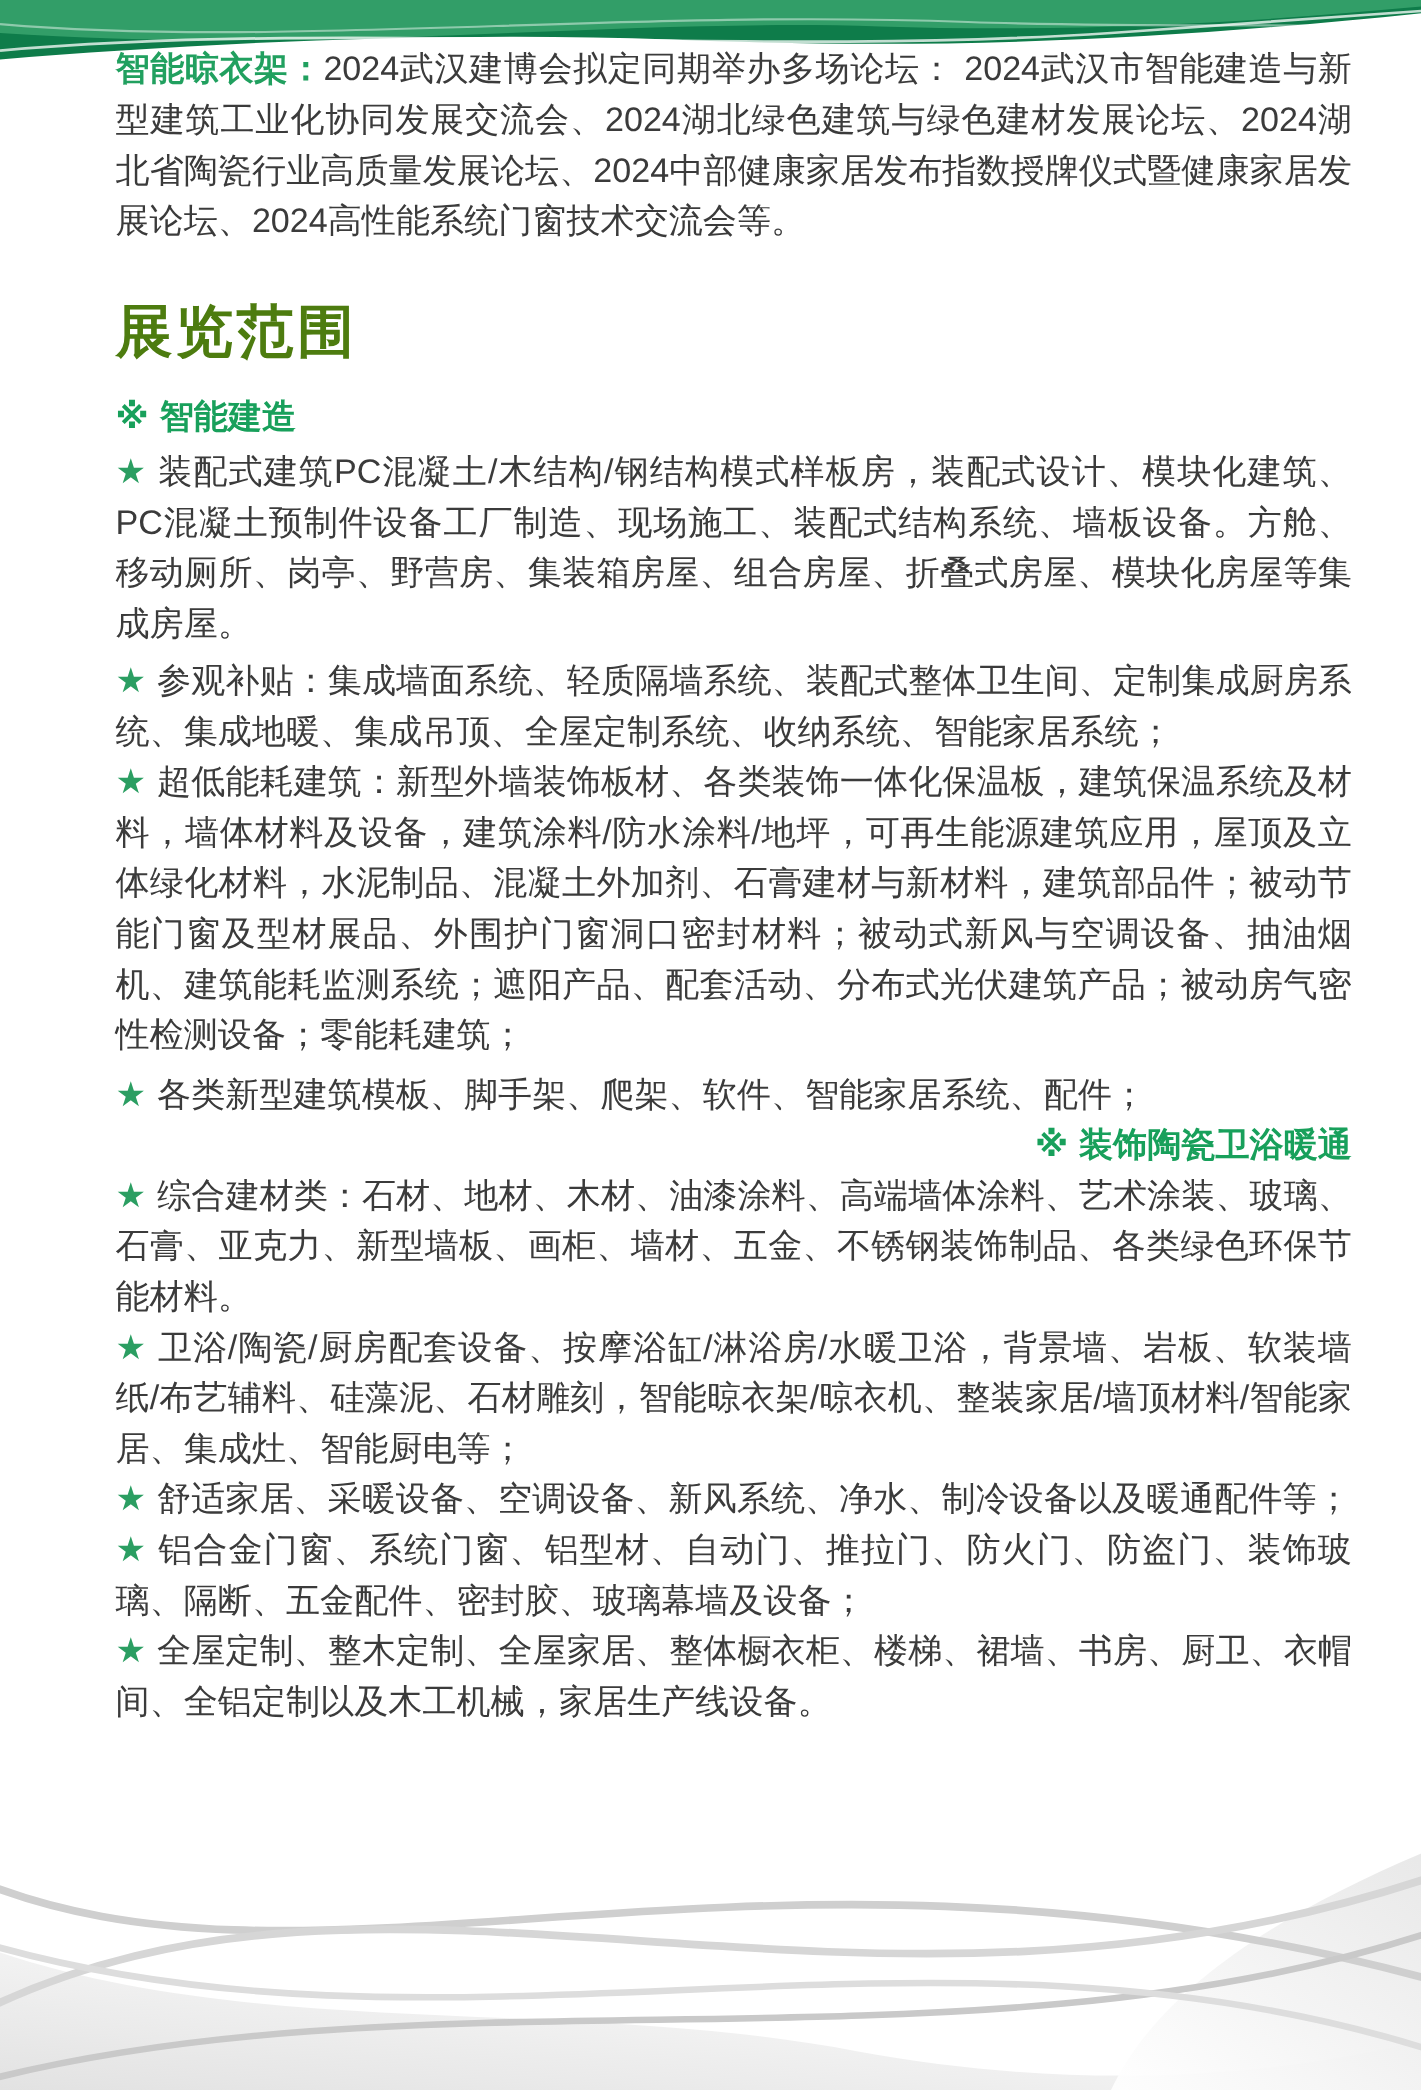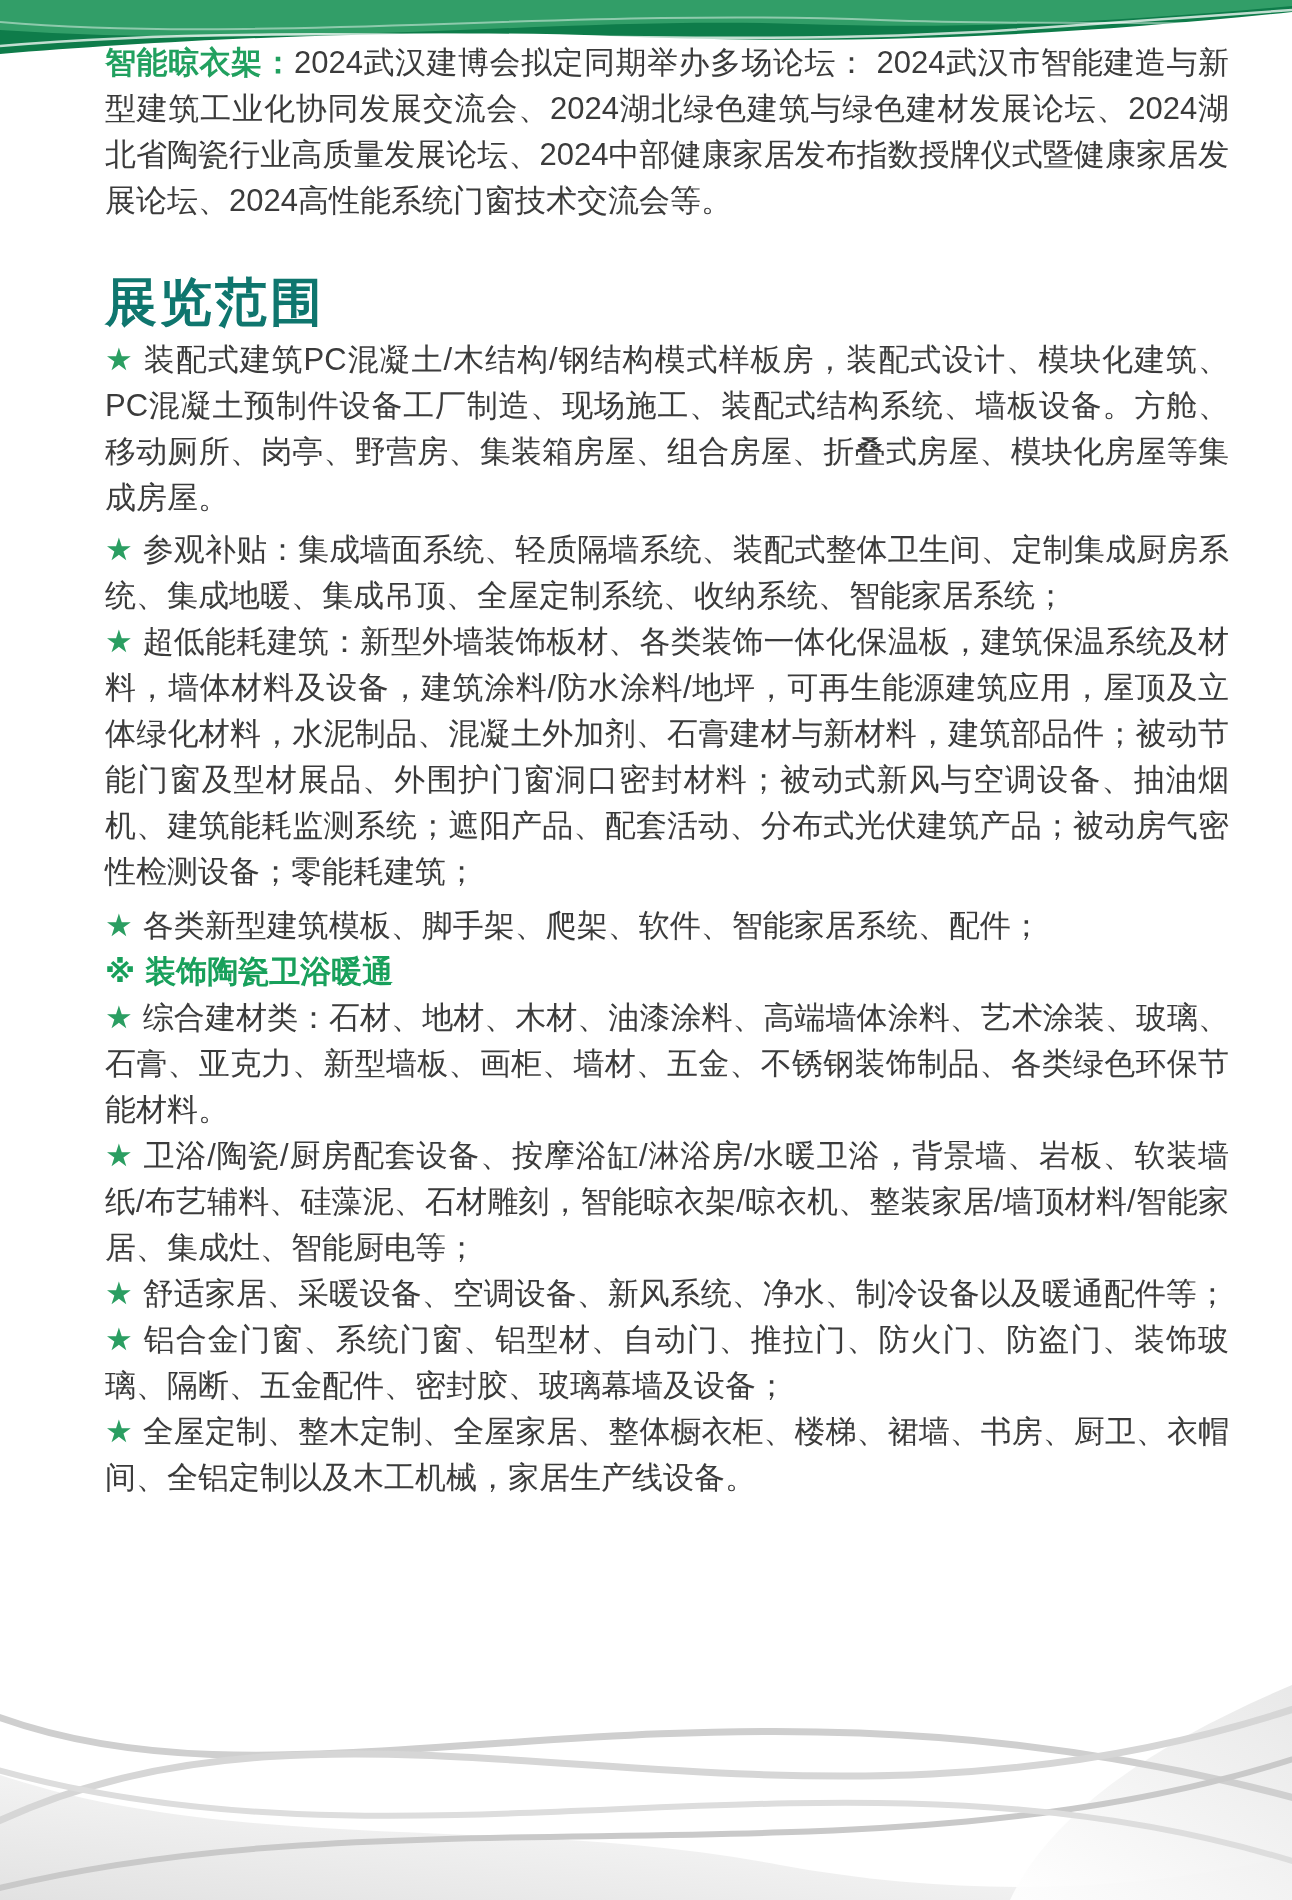--- a/index.html
+++ b/index.html
@@ -21,29 +21,29 @@
     text-align:justify;
     color:#3b3b3b;
     margin:0;
   }
   .para-label { color:#21a05f; font-weight:bold; }
   .p1 { margin-top:126px; }
   .p2 { margin-top:40px; }
   .section-title {
     margin-top:47px;
     font-size:52px; line-height:62px;
-    color:#0f766e; font-weight:bold; letter-spacing:3px;
+    color:#4d7c0f; font-weight:bold; letter-spacing:3px;
   }
   .sec-head {
     margin-top:23px;
     font-size:31px; line-height:46px;
     color:#18a05b; font-weight:bold;
   }
   .sec-head .sec-marker { margin-right:10px; font-weight:bold; }
-  .sec-head2, .sec-head3 { margin-top:0; }
+  .sec-head2, .sec-head3 { margin-top:0;text-align:right; }
   .item {
     font-size:31px; line-height:46px;
     text-align:justify; color:#3b3b3b; margin:0;
   }
   .item .star { color:#2b9e62; margin-right:10px; }
   .i1 { margin-top:4px; }
   .i2 { margin-top:6px; }
   .i3 { margin-top:0; }
   .i4 { margin-top:8px; }
   .i5,.i6,.i7,.i8,.i9 { margin-top:0; }
@@ -82,20 +82,23 @@
 
   <div class="content">
 
 
     <p class="para p2">
       <span class="para-label">智能晾衣架：</span><span>2024武汉建博会拟定同期举办多场论坛： 2024武汉市智能建造与新型建筑工业化协同发展交流会、2024湖北绿色建筑与绿色建材发展论坛、2024湖北省陶瓷行业高质量发展论坛、2024中部健康家居发布指数授牌仪式暨健康家居发展论坛、2024高性能系统门窗技术交流会等。</span>
     </p>
 
     <div class="section-title">展览范围</div>
 
+    <div class="sec-head">
+      <span class="sec-marker">※</span><span>智能建造</span>
+    </div>
     <p class="item i1">
       <span class="star">★</span><span>装配式建筑PC混凝土/木结构/钢结构模式样板房，装配式设计、模块化建筑、PC混凝土预制件设备工厂制造、现场施工、装配式结构系统、墙板设备。方舱、移动厕所、岗亭、野营房、集装箱房屋、组合房屋、折叠式房屋、模块化房屋等集成房屋。</span>
     </p>
     <p class="item i2">
       <span class="star">★</span><span>参观补贴：集成墙面系统、轻质隔墙系统、装配式整体卫生间、定制集成厨房系统、集成地暖、集成吊顶、全屋定制系统、收纳系统、智能家居系统；</span>
     </p>
     <p class="item i3">
       <span class="star">★</span><span>超低能耗建筑：新型外墙装饰板材、各类装饰一体化保温板，建筑保温系统及材料，墙体材料及设备，建筑涂料/防水涂料/地坪，可再生能源建筑应用，屋顶及立体绿化材料，水泥制品、混凝土外加剂、石膏建材与新材料，建筑部品件；被动节能门窗及型材展品、外围护门窗洞口密封材料；被动式新风与空调设备、抽油烟机、建筑能耗监测系统；遮阳产品、配套活动、分布式光伏建筑产品；被动房气密性检测设备；零能耗建筑；</span>
     </p>
     <p class="item i4">

